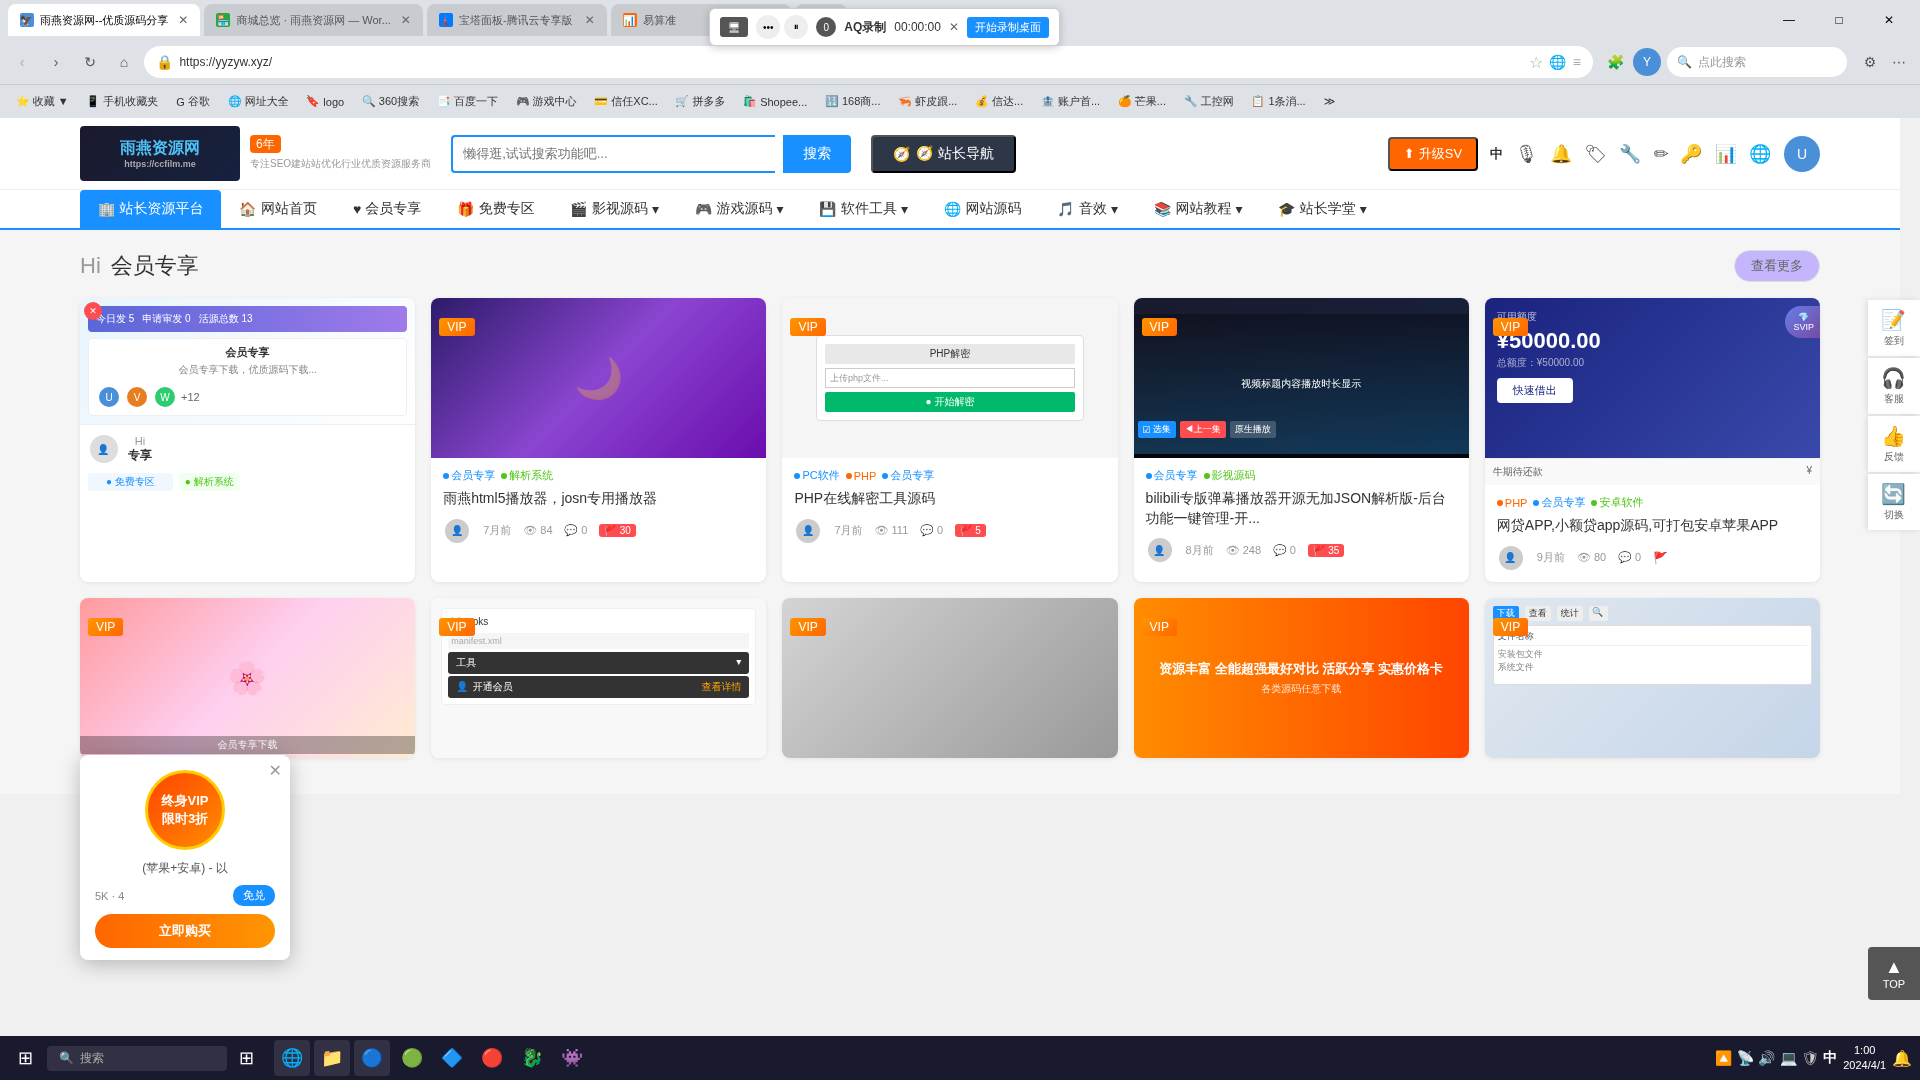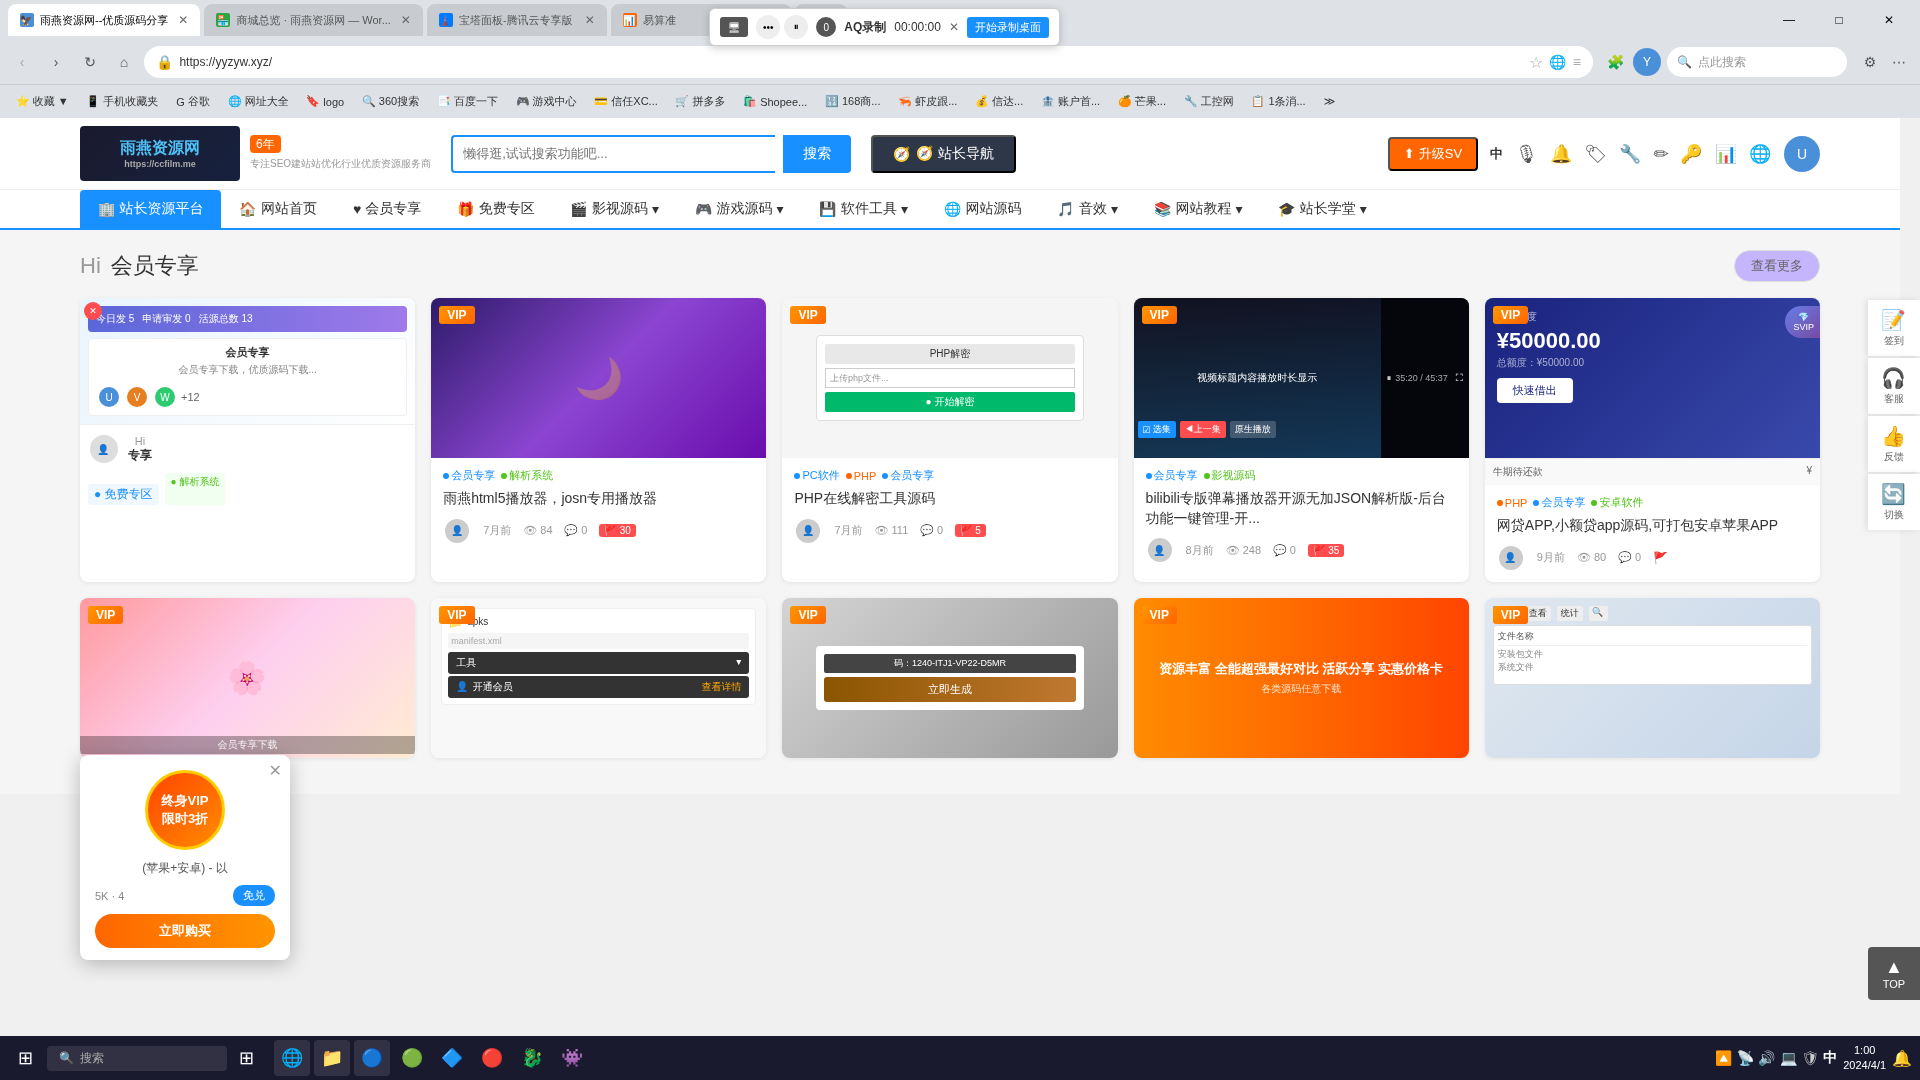--- a/index.html
+++ b/index.html
@@ -67,21 +67,21 @@
     .content-area { padding: 20px 80px; background: #f5f5f5; }
     .section-header { display: flex; justify-content: space-between; align-items: center; margin-bottom: 16px; }
     .section-title { font-size: 22px; color: #333; display: flex; align-items: center; gap: 10px; }
     .section-title .hi { color: #999; }
     .view-more-btn { background: #c4b5fd; border: 1px solid #ddd; padding: 6px 16px; border-radius: 20px; font-size: 13px; color: #666; cursor: pointer; }
     
     
     .cards-grid { display: grid; grid-template-columns: repeat(5, 1fr); gap: 16px; margin-bottom: 16px; }
     .card { background: #fff; border-radius: 8px; overflow: hidden; cursor: pointer; box-shadow: 0 1px 4px rgba(0,0,0,0.08); position: relative; }
     .card-thumb { width: 100%; height: 160px; position: relative; overflow: hidden; }
-    .vip-badge { position: absolute; top: 8px; left: 8px; background: linear-gradient(135deg, #ff9500, #ff6600); color: #fff; padding: 2px 8px; border-radius: 3px; font-size: 12px; font-weight: bold; }
+    .vip-badge { position: absolute; top: 20px; left: 8px; background: linear-gradient(135deg, #ff9500, #ff6600); color: #fff; padding: 2px 8px; border-radius: 3px; font-size: 12px; font-weight: normal; }
     .card-body { padding: 10px 12px; }
     .card-tags { display: flex; gap: 6px; margin-bottom: 6px; flex-wrap: wrap; }
     .card-tag { font-size: 11px; display: flex; align-items: center; gap: 2px; }
     .tag-dot { width: 6px; height: 6px; border-radius: 50%; display: inline-block; }
     .tag-blue { color: #1890ff; } .tag-dot-blue { background: #1890ff; }
     .tag-green { color: #52c41a; } .tag-dot-green { background: #52c41a; }
     .tag-orange { color: #ff6600; }
     .card-title { font-size: 14px; color: #333; margin-bottom: 8px; line-height: 1.4; }
     .card-meta { display: flex; align-items: center; gap: 12px; font-size: 11px; color: #999; }
     .member-avatars { display: flex; align-items: center; gap: 4px; margin-top: 8px; }
@@ -423,21 +423,21 @@
 
         <div style="padding:8px; display:flex; align-items:center; gap:8px;">
           <div class="avatar-small" style="width:32px; height:32px; background:#ddd;">👤</div>
           <div>
             <div style="font-size:11px; color:#999;">Hi</div>
             <div style="font-size:12px; font-weight:bold; color:#333;">专享</div>
           </div>
         </div>
 
         <div style="padding:0 8px 8px; display:flex; gap:6px;">
-          <span style="background:#f0f7ff; color:#1890ff; font-size:12px; padding:2px 6px; border-radius:3px;margin-top:11px;">● 免费专区</span>
+          <span style="background:#f0f7ff; color:#1890ff; font-size:10px; padding:2px 18px; border-radius:3px;">● 免费专区</span>
           <span style="background:#f0fff0; color:#52c41a; font-size:10px; padding:2px 6px; border-radius:3px;">● 解析系统</span>
           <span style="position:absolute; top:4px; left:4px; background:#ff4d4f; color:#fff; border-radius:50%; width:18px; height:18px; font-size:9px; display:flex; align-items:center; justify-content:center;">✕</span>
         </div>
       </div>
 
       <div class="card">
         <div class="card-thumb thumb-purple">
           <div class="vip-badge">VIP</div>
 
           <div style="width:100%; height:100%; display:flex; align-items:center; justify-content:center; background:linear-gradient(135deg, #2d1b69, #8b45d1, #6a0dad);">
@@ -484,21 +484,21 @@
             <span>💬 0</span>
             <span style="background:#ff4d4f; color:#fff; padding:1px 5px; border-radius:3px; font-size:10px;">🚩 5</span>
           </div>
         </div>
       </div>
 
       <div class="card">
         <div class="card-thumb thumb-video" style="position:relative;">
           <div class="vip-badge">VIP</div>
 
-          <div style="width:100%; height:100%; background:linear-gradient(135deg, #1a1a2e, #16213e); display:flex; flex-direction:row;">
+          <div style="width:100%; height:100%; background:linear-gradient(135deg, #1a1a2e, #16213e); display:flex; flex-direction:column;margin-top:16px;">
             <div style="flex:1; background:linear-gradient(180deg, rgba(0,0,0,0.3), rgba(0,150,200,0.2)); display:flex; align-items:center; justify-content:center; color:#fff; font-size:10px; padding:4px;">视频标题内容播放时长显示</div>
 
             <div style="background:rgba(0,0,0,0.8); padding:4px 6px; display:flex; align-items:center; gap:4px; font-size:9px; color:#fff;">
               <span>⏸</span>
               <span style="color:#aaa;">35:20 / 45:37</span>
               <div style="flex:1; height:3px; background:#444; border-radius:2px; position:relative;">
                 <div style="width:77%; height:3px; background:#00a0e9; border-radius:2px;"></div>
               </div>
               <span style="font-size:10px;">⛶</span>
             </div>
@@ -597,24 +597,20 @@
                 <span style="color:#ffa500;">查看详情</span>
               </div>
             </div>
           </div>
         </div>
       </div>
 
       <div class="card">
         <div class="card-thumb" style="background:linear-gradient(135deg, #d4d4d4, #999); position:relative; display:flex; align-items:center; justify-content:center;">
           <div class="vip-badge">VIP</div>
-          <div style="background:#fff; padding:8px; border-radius:4px; width:80%; font-size:10px;">
-            <div style="background:#444; color:#fff; padding:3px 6px; border-radius:2px; margin-bottom:4px; font-size:9px; text-align:center;">码：1240-ITJ1-VP22-D5MR</div>
-            <button style="background:linear-gradient(90deg, #8b5500, #c07830); color:#fff; border:none; width:100%; padding:5px; border-radius:3px; font-size:11px;">立即生成</button>
-          </div>
         </div>
       </div>
 
       <div class="card">
         <div class="card-thumb" style="background:linear-gradient(90deg, #ff8c00, #ff4500); position:relative;">
           <div class="vip-badge">VIP</div>
           <div style="width:100%; height:100%; display:flex; align-items:center; justify-content:center; color:#fff; font-size:10px; padding:8px; text-align:center;">
             <div>
               <div style="font-size:13px; font-weight:bold; margin-bottom:4px;">资源丰富 全能超强最好对比 活跃分享 实惠价格卡</div>
               <div style="font-size:10px; opacity:0.8;">各类源码任意下载</div>

